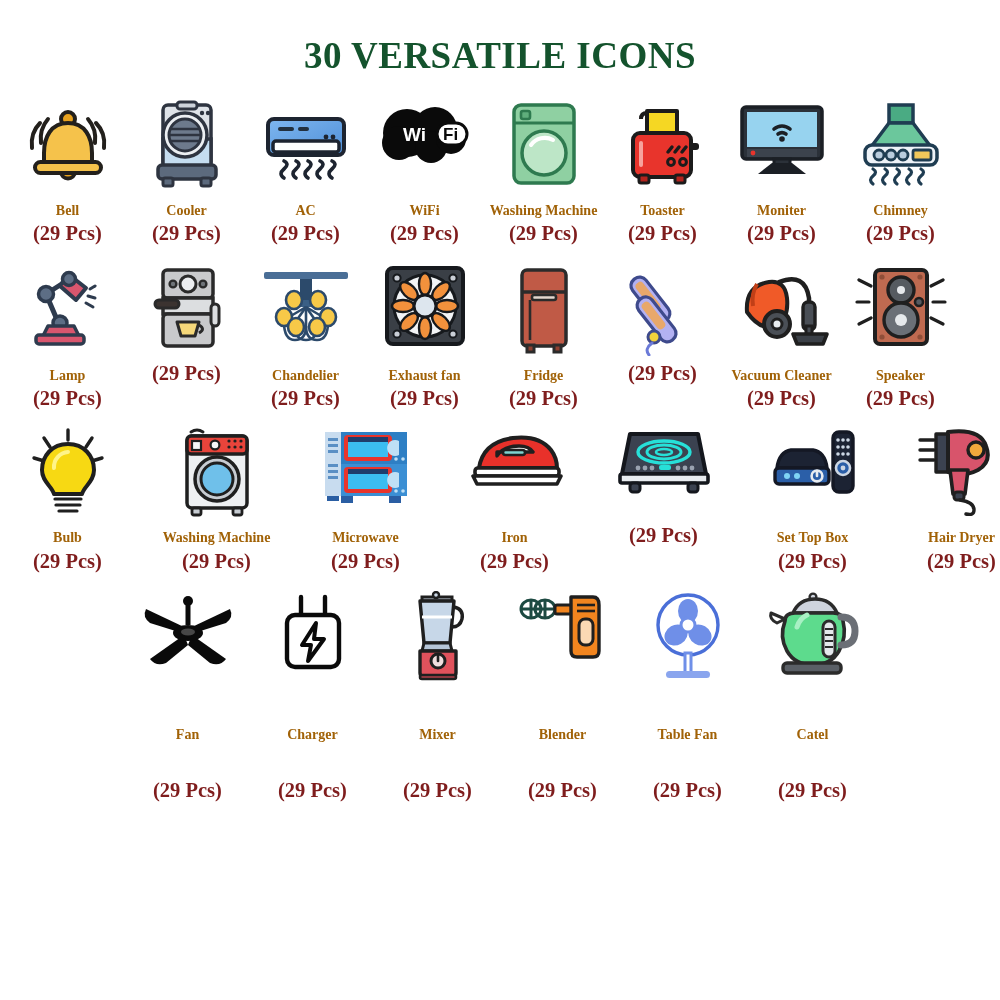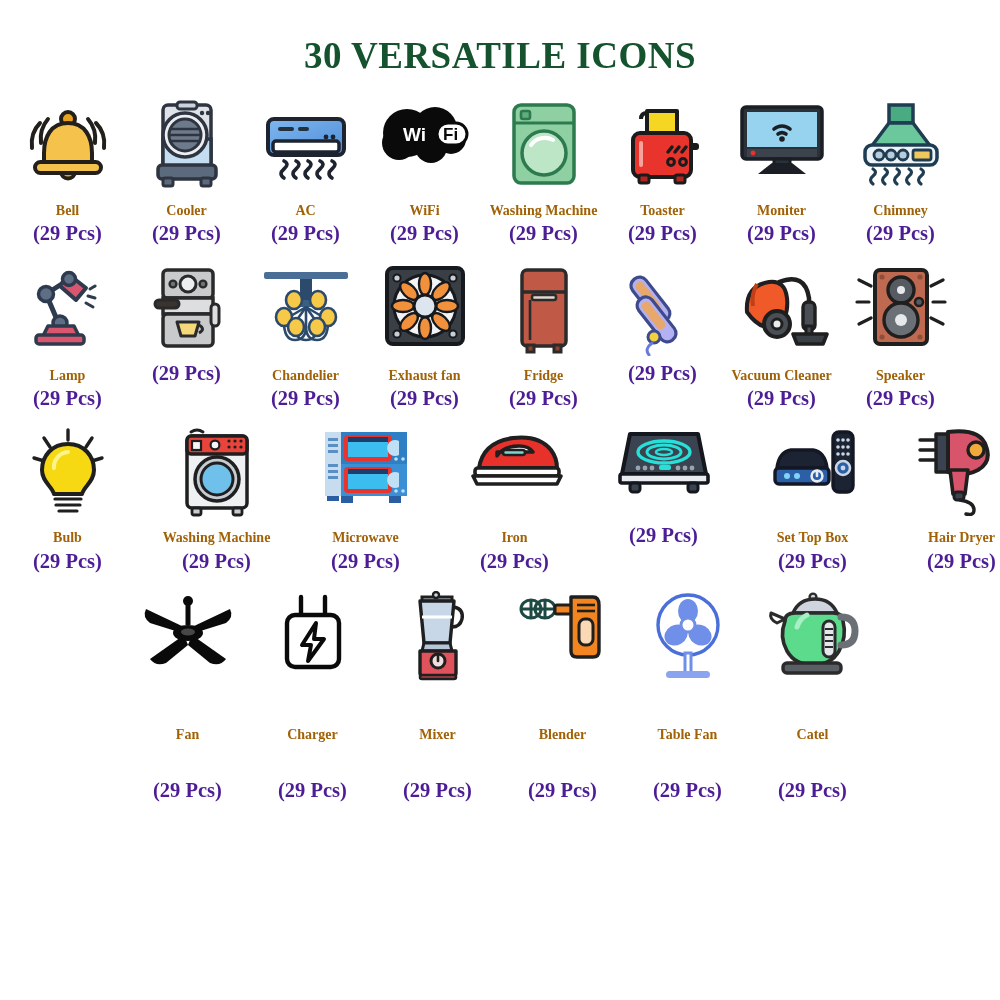--- a/index.html
+++ b/index.html
@@ -62,21 +62,21 @@
     text-align: center;
     margin-top: 7px;
     width: 118px;
     word-break: normal;
   }
   .count {
     font-family: "Liberation Serif", "DejaVu Serif", serif;
     font-weight: bold;
     font-size: 20.5px;
     line-height: 1.33;
-    color: #4c1d95;
+    color: #7f1d1d;
     text-align: center;
     width: 118px;
   }
   .r1 { margin-top: 22px; }
   .r2 { margin-top: 16px; }
   .r3 { margin-top: 14px; gap: 30px; }
   .r4 { margin-top: 16px; }
 </style>
 </head>
 <body>

